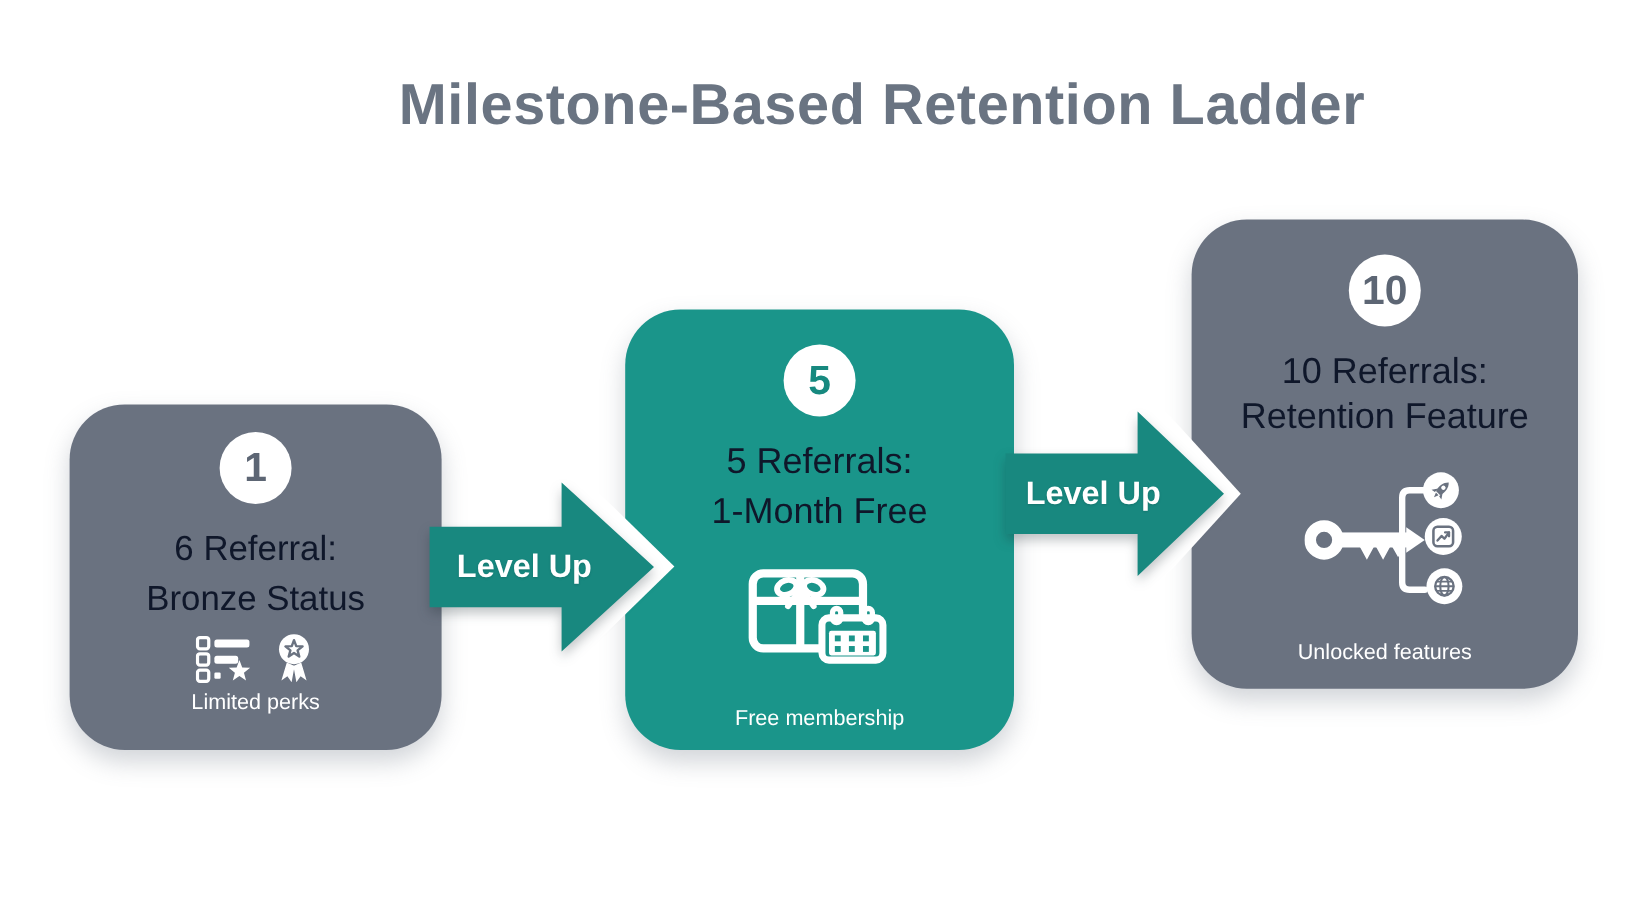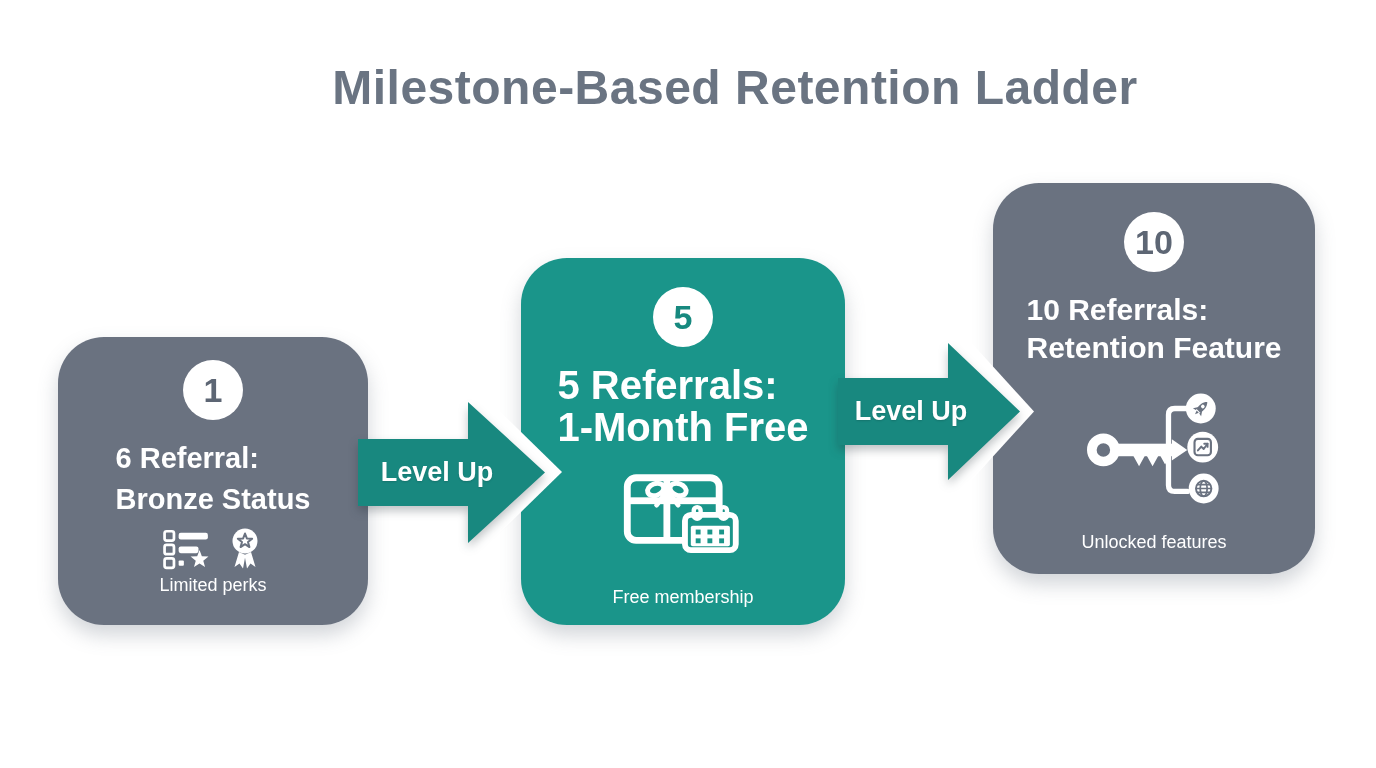--- a/index.html
+++ b/index.html
@@ -22,23 +22,23 @@
   #card2{left:521px;top:258px;width:324px;height:367px;}
   #card3{left:993px;top:183px;width:322px;height:391px;}
   .badge{
     width:60px;height:60px;border-radius:50%;background:#ffffff;
     display:flex;align-items:center;justify-content:center;
     font-size:34px;font-weight:700;flex:0 0 auto;
   }
   #card1 .badge{margin-top:23px;color:#5d6674;}
   #card2 .badge{margin-top:29px;color:#17897f;}
   #card3 .badge{margin-top:29px;color:#5d6674;}
-  .card-title{color:#ffffff;font-weight:700;}
+  .card-title{color:#0f172a;font-weight:400;text-align:center;}
   #card1 .card-title{margin-top:18px;font-size:29px;line-height:41px;}
-  #card2 .card-title{margin-top:17px;font-size:40px;line-height:42px;}
+  #card2 .card-title{margin-top:17px;font-size:30px;line-height:42px;}
   #card3 .card-title{margin-top:19px;font-size:30px;line-height:38px;}
   .card-subtitle{color:#ffffff;font-weight:500;text-align:center;font-size:18px;}
   #card1 .card-subtitle{margin-top:4px;}
   #card2 .card-subtitle{margin-top:29px;}
   #card3 .card-subtitle{margin-top:20px;}
   .icon-row{display:flex;align-items:center;gap:16px;}
   #card1 .icon-row{margin-top:7px;height:44px;}
   #card2 .icon-block{margin-top:20px;}
   #card3 .icon-block{margin-top:23px;}
   

